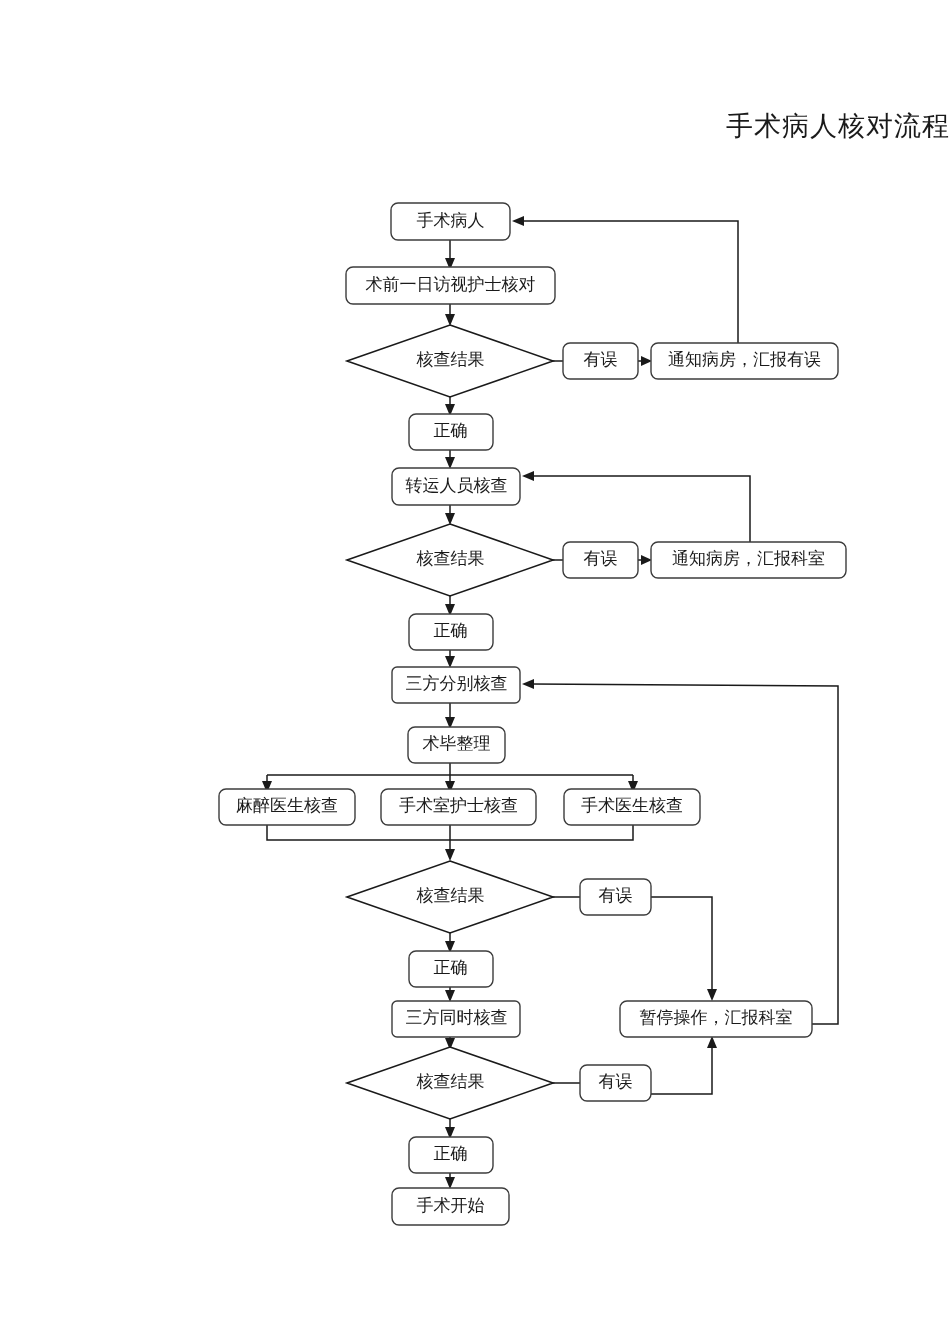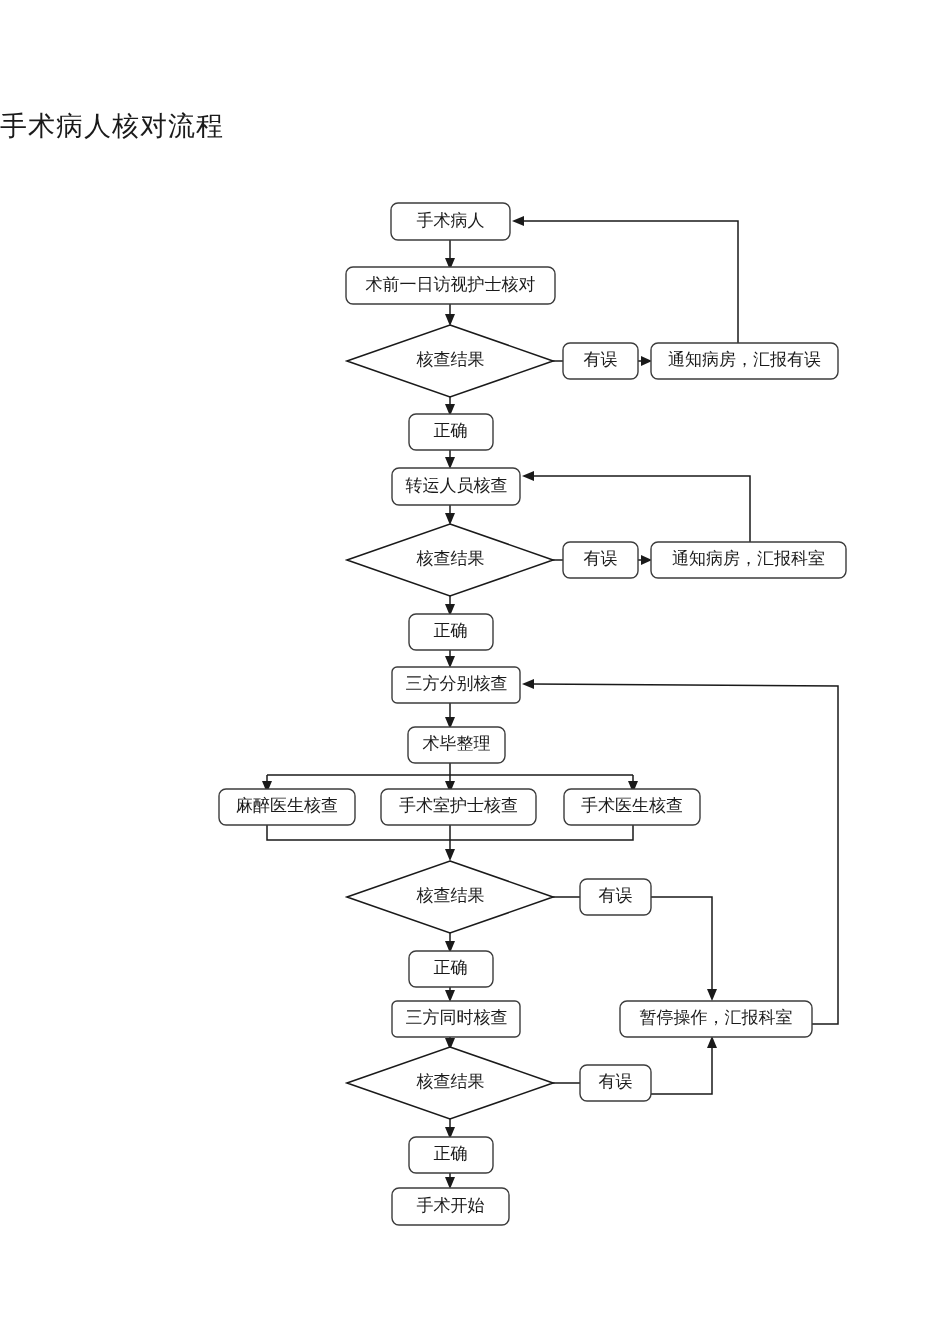--- a/index.html
+++ b/index.html
@@ -17,21 +17,21 @@
     position: relative;
     width: 950px;
     height: 1344px;
     background: #ffffff;
   }
   .doc-title {
     position: absolute;
     left: 0;
     top: 108px;
     width: 950px;
-    text-align: left;
+    text-align: right;
     font-size: 27px;
     color: #1a1a1a;
     letter-spacing: 1px;
     font-family: "Liberation Serif", "DejaVu Serif", serif;
   }
   svg.flow {
     position: absolute;
     left: 0;
     top: 0;
     width: 950px;

